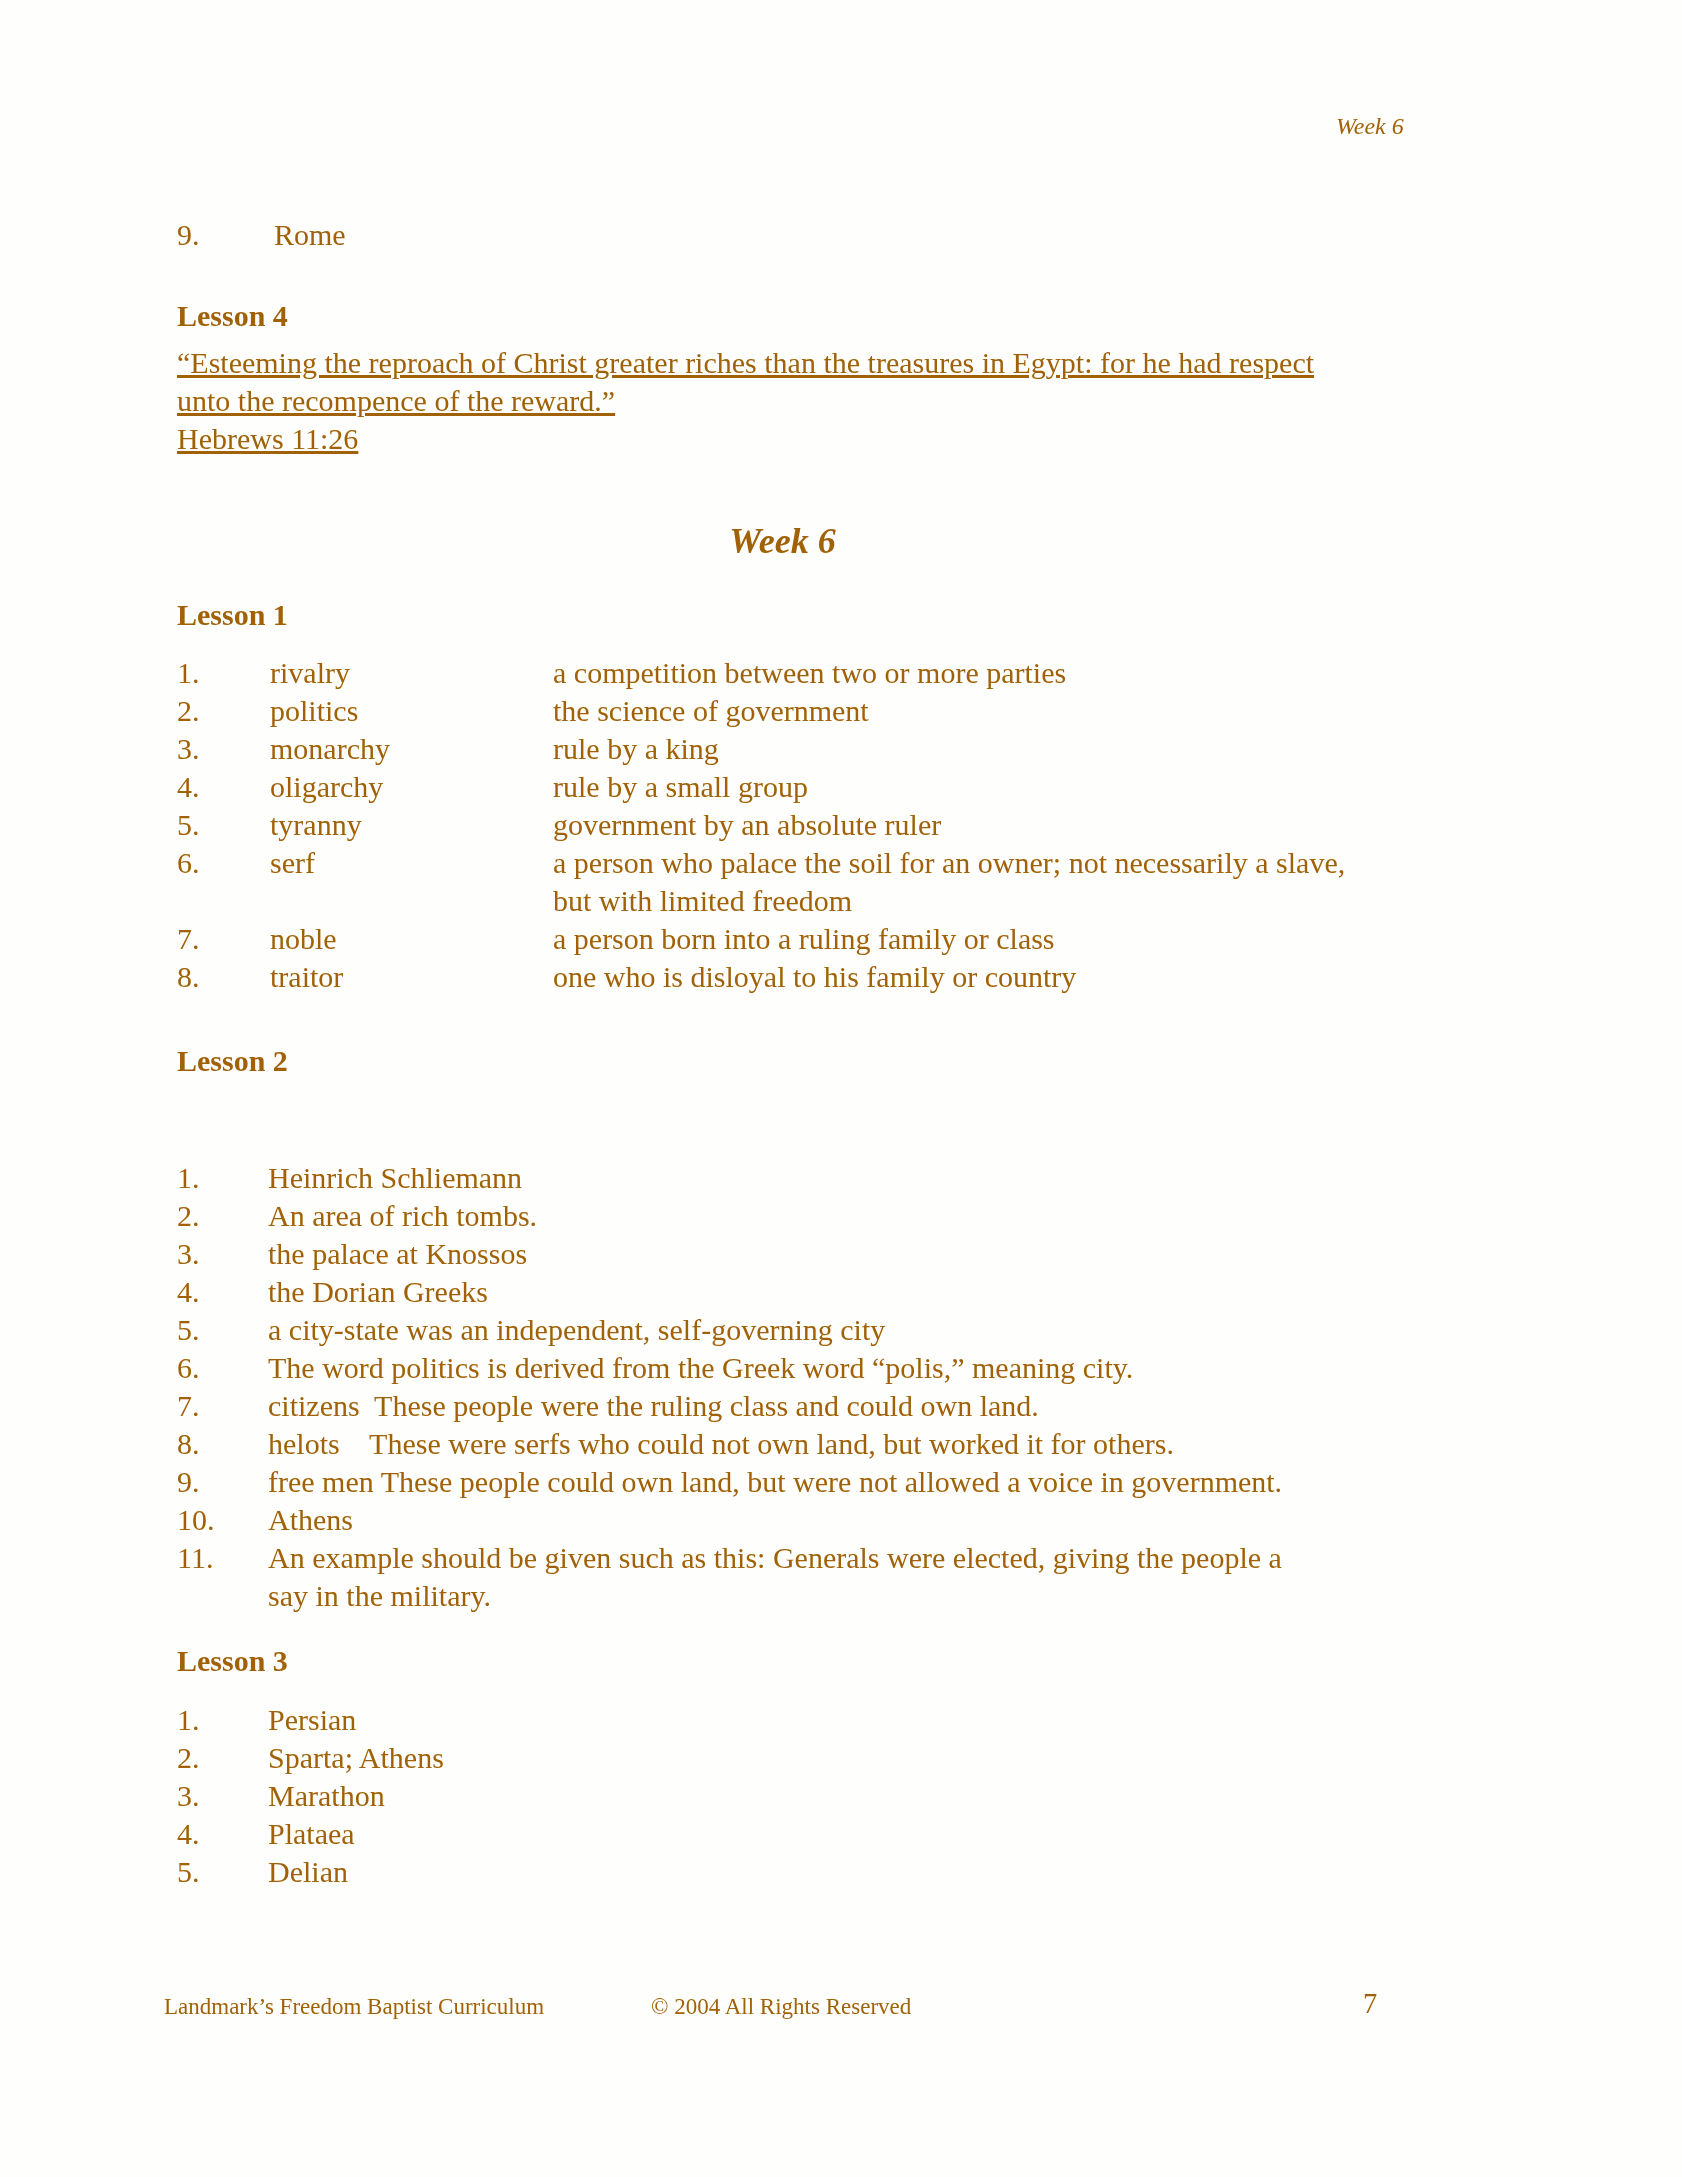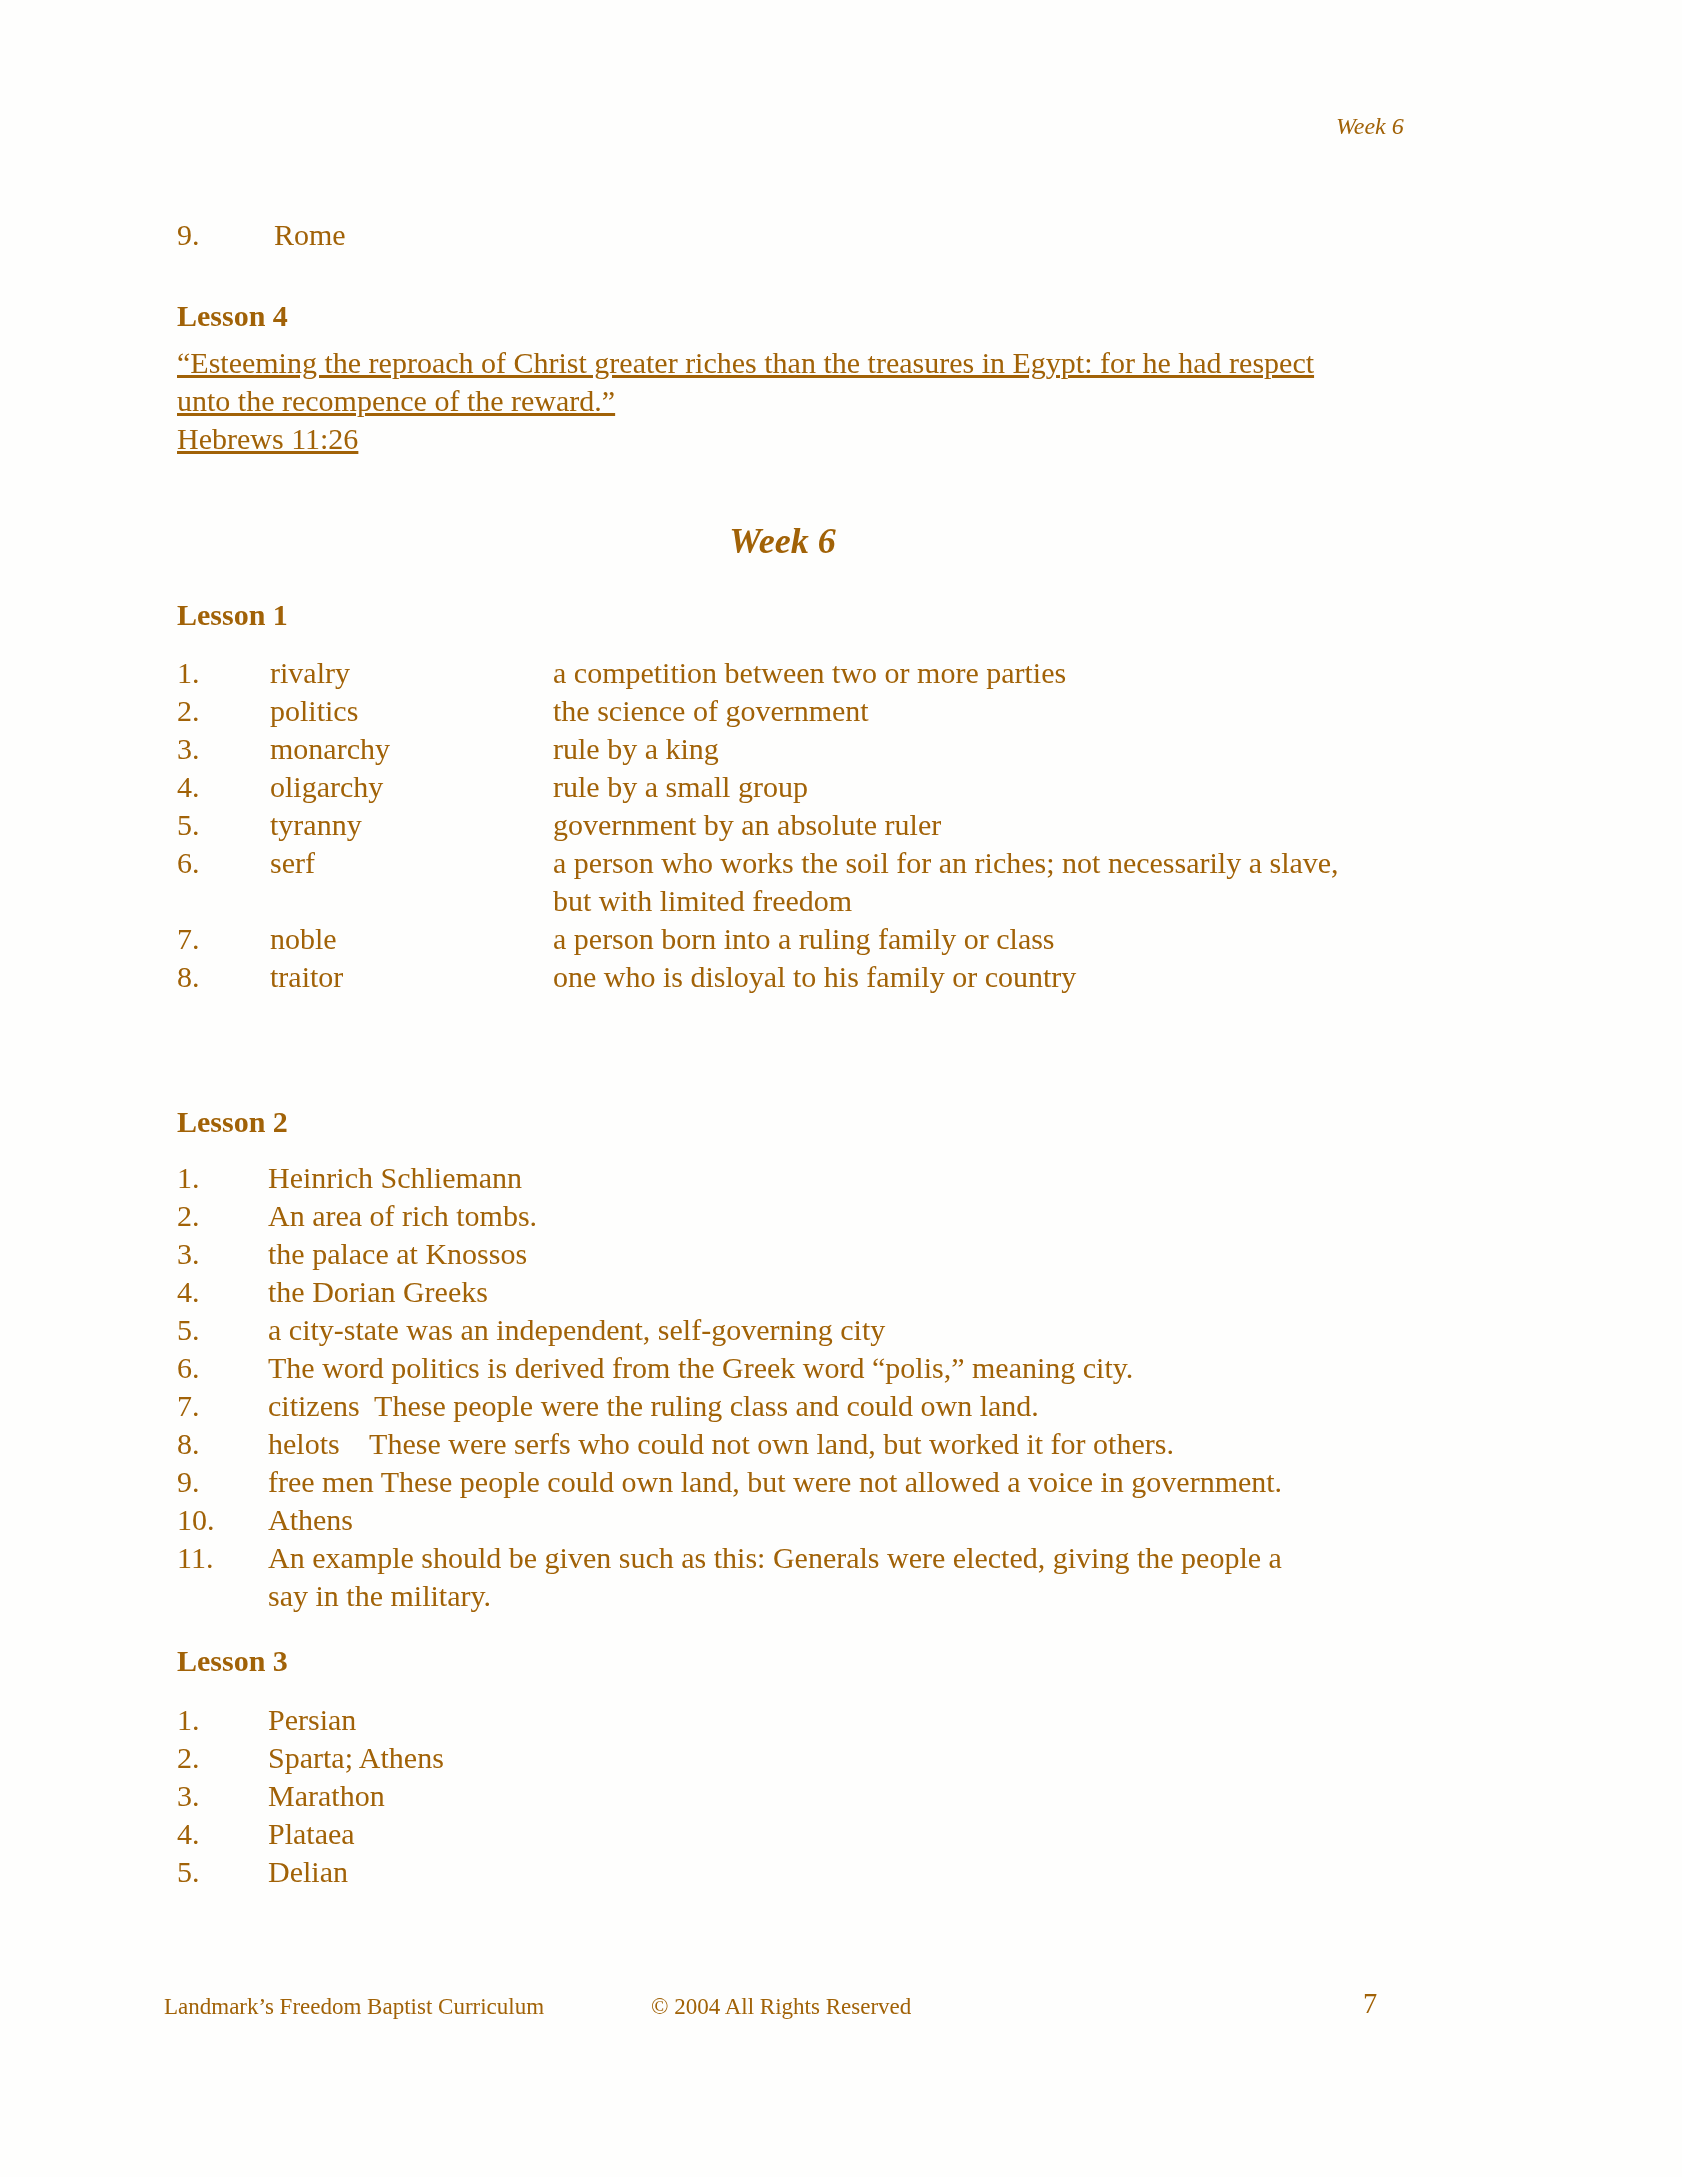--- a/index.html
+++ b/index.html
@@ -30,21 +30,21 @@
     grid-template-columns: 97px auto;
   }
   .lesson-title {
     position: absolute;
     left: 177px;
     font-weight: bold;
     white-space: nowrap;
   }
   .lesson4-title { top: 280px; margin-top: 17px; }
   .lesson1-title { top: 596px; }
-  .lesson2-title { top: 1103px; }
+  .lesson2-title { top: 1042px; }
   .lesson3-title { top: 1642px; }
   .quote-block {
     position: absolute;
     top: 344px;
     left: 177px;
     width: 1401px;
   }
   .quote-text, .quote-ref { white-space: pre-wrap; text-decoration: underline; }
   .week-title {
     position: absolute;
@@ -135,21 +135,21 @@
 
       <div class="row">
         <span class="num">5.</span>
         <span class="term">tyranny</span>
         <span class="def">government by an absolute ruler</span>
       </div>
 
       <div class="row">
         <span class="num">6.</span>
         <span class="term">serf</span>
-        <span class="def">a person who works the soil for an riches; not necessarily a slave,
+        <span class="def">a person who palace the soil for an owner; not necessarily a slave,
 but with limited freedom</span>
       </div>
 
       <div class="row">
         <span class="num">7.</span>
         <span class="term">noble</span>
         <span class="def">a person born into a ruling family or class</span>
       </div>
 
       <div class="row">

